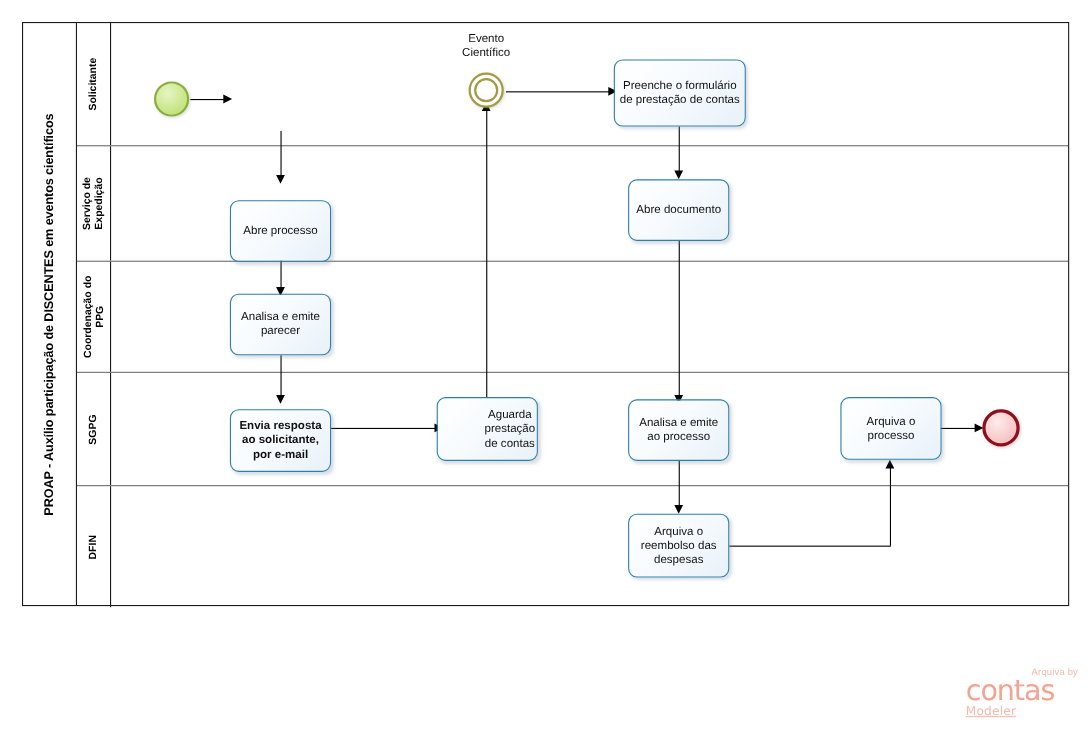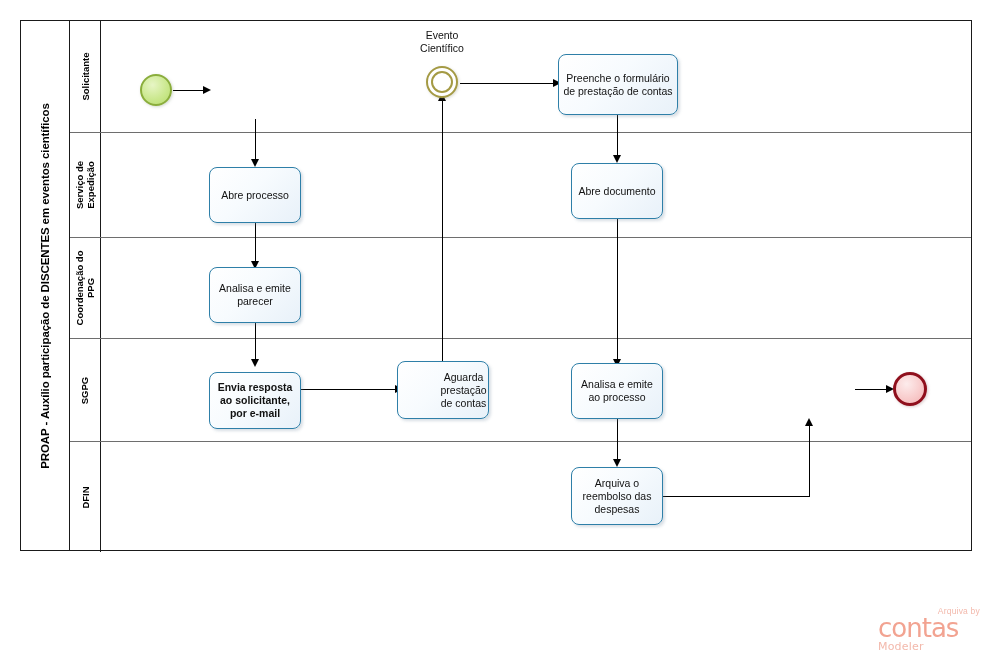--- a/index.html
+++ b/index.html
@@ -134,20 +134,21 @@
     font-size:8.5px;color:#f3b9ac;letter-spacing:.2px;
     text-align:right;padding-right:2px;line-height:10px;
   }
   .logo .word{
     font-size:26px;color:#f2a391;line-height:25px;font-weight:normal;
     letter-spacing:-1px;font-family:"DejaVu Sans",sans-serif;
   }
   .logo .modeler{
     font-size:11px;color:#f3b9ac;line-height:12px;letter-spacing:.2px;
     font-family:"DejaVu Sans",sans-serif;
+    text-decoration:underline;
   }
 </style>
 </head>
 <body>
 
 <div id="canvas">
 
   <div class="pool">
 
     <div class="pool-title">
@@ -233,21 +234,21 @@
     <div class="ev ev-inter" style="left:426px;top:66px;"></div>
     <div class="ev-label" style="left:392px;top:29px;width:100px;">Evento<br>Científico</div>
 
     <div class="ev ev-end" style="left:893px;top:372px;"></div>
 
 
     <div class="task" style="left:558px;top:54px;width:120px;height:61px;">
       <span>Preenche o formulário de prestação de contas</span>
     </div>
 
-    <div class="task" style="left:209px;top:167px;width:92px;height:56px;">
+    <div class="task" style="left:209px;top:182px;width:92px;height:56px;">
       <span>Abre processo</span>
     </div>
 
     <div class="task" style="left:571px;top:163px;width:92px;height:56px;">
       <span>Abre documento</span>
     </div>
 
     <div class="task" style="left:209px;top:267px;width:92px;height:56px;">
       <span>Analisa e emite parecer</span>
     </div>
@@ -257,20 +258,23 @@
     </div>
 
     <div class="task" style="left:397px;top:361px;width:92px;height:58px;padding-left:44px;">
       <span>Aguarda prestação de contas</span>
     </div>
 
     <div class="task" style="left:571px;top:363px;width:92px;height:56px;">
       <span>Analisa e emite ao processo</span>
     </div>
 
+    <div class="task" style="left:764px;top:361px;width:92px;height:57px;">
+      <span>Arquiva o processo</span>
+    </div>
 
     <div class="task" style="left:571px;top:467px;width:92px;height:58px;">
       <span>Arquiva o reembolso das despesas</span>
     </div>
 
   </div>
 
   <div class="logo">
     <div class="powered">Arquiva by</div>
     <div class="word">contas</div>

